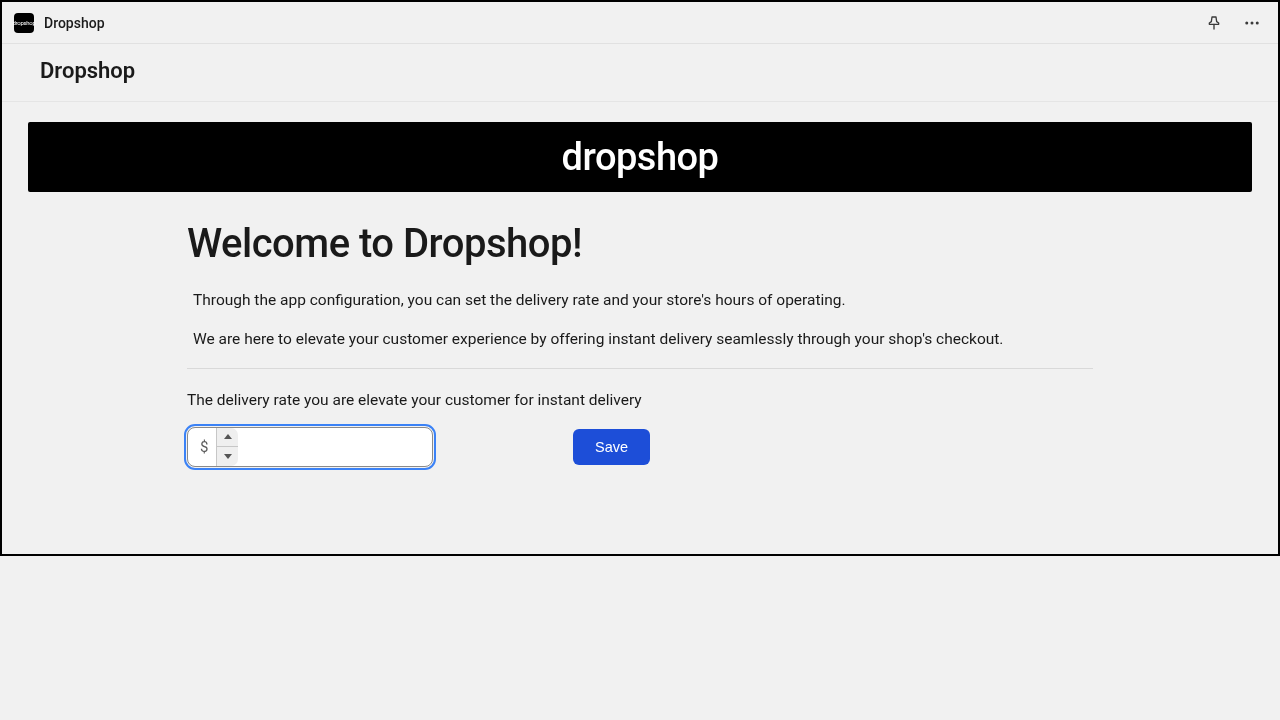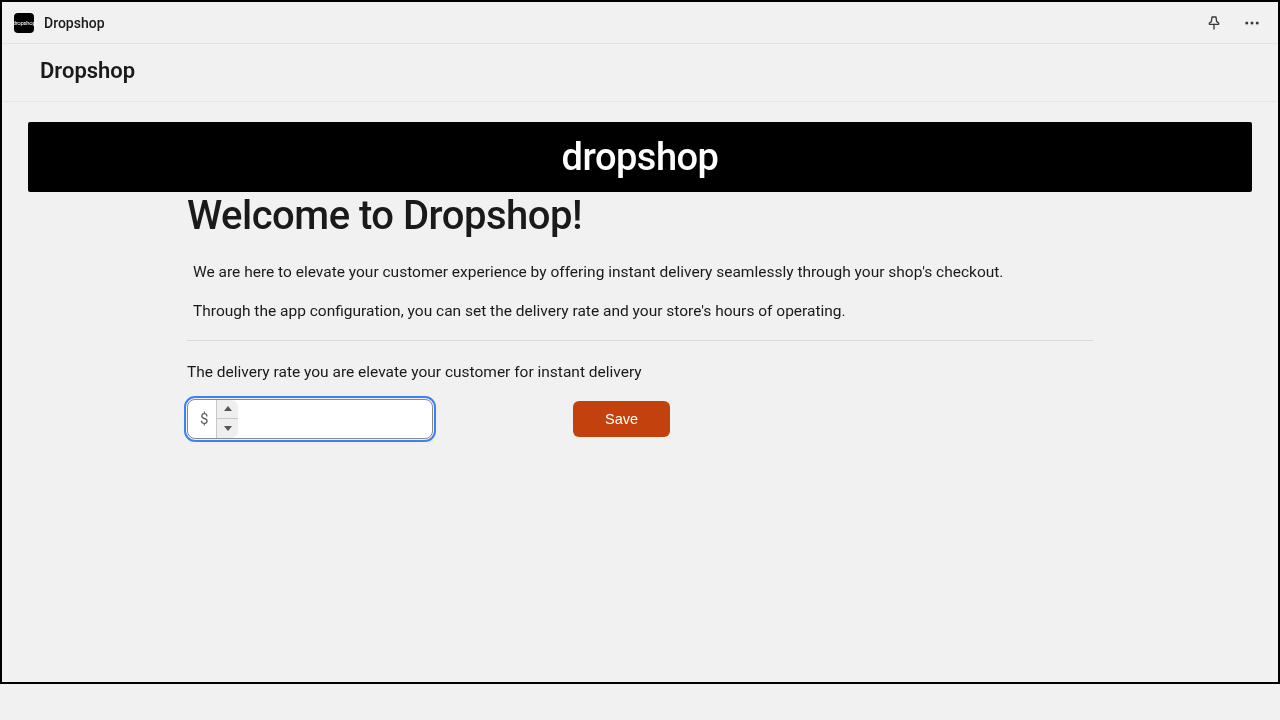--- a/index.html
+++ b/index.html
@@ -6,21 +6,21 @@
   html, body {
     width: 1280px;
     height: 720px;
     font-family: -apple-system, BlinkMacSystemFont, "Segoe UI", Roboto, Helvetica, Arial, sans-serif;
     background: #f1f1f1;
     color: #1a1a1a;
     overflow: hidden;
   }
   .frame {
     width: 1280px;
-    height: 684px;
+    height: 556px;
     border: 2px solid #000;
     background: #f1f1f1;
     display: flex;
     flex-direction: column;
   }
   
   .appbar {
     height: 42px;
     display: flex;
     align-items: center;
@@ -79,20 +79,21 @@
     border-radius: 2px;
   }
   .body-inner {
     max-width: 910px;
     margin: 0 auto;
     padding: 0 2px;
   }
   .welcome-heading {
     font-size: 40px;
     font-weight: 500;
+    margin-top: 28px;
     margin-bottom: 22px;
     letter-spacing: -0.5px;
   }
   .lead {
     font-size: 15.5px;
     line-height: 1.5;
     margin: 0 6px 16px 6px;
   }
   .divider {
     border: none;
@@ -151,25 +152,25 @@
   }
   .step-btn:first-child {
     border-bottom: 1px solid #c7c7c7;
     border-top-right-radius: 7px;
   }
   .step-btn:last-child {
     border-bottom-right-radius: 7px;
   }
   .step-btn svg { width: 8px; height: 5px; fill: #555; }
   .save-btn {
-    background: #c2410c;
+    background: #1d4ed8;
     color: #fff;
     border: none;
     border-radius: 6px;
-    padding: 10px 32px;
+    padding: 10px 22px;
     font-size: 14.5px;
     font-weight: 500;
     cursor: pointer;
   }
 </style>
 </head>
 <body>
 
 <div class="frame">
 
@@ -199,22 +200,22 @@
   </div>
 
   <div class="content">
     <div class="brand-banner">
       <span>dropshop</span>
     </div>
 
     <div class="body-inner">
       <h2 class="welcome-heading">Welcome to Dropshop!</h2>
 
+      <p class="lead">Through the app configuration, you can set the delivery rate and your store's hours of operating.</p>
       <p class="lead">We are here to elevate your customer experience by offering instant delivery seamlessly through your shop's checkout.</p>
-      <p class="lead">Through the app configuration, you can set the delivery rate and your store's hours of operating.</p>
 
       <hr class="divider">
 
       <p class="field-label">The delivery rate you are elevate your customer for instant delivery</p>
 
       <div class="field-row">
         <div class="money-input-wrap">
           <span class="currency">$</span>
           <div class="stepper">
             <div class="step-btn">

